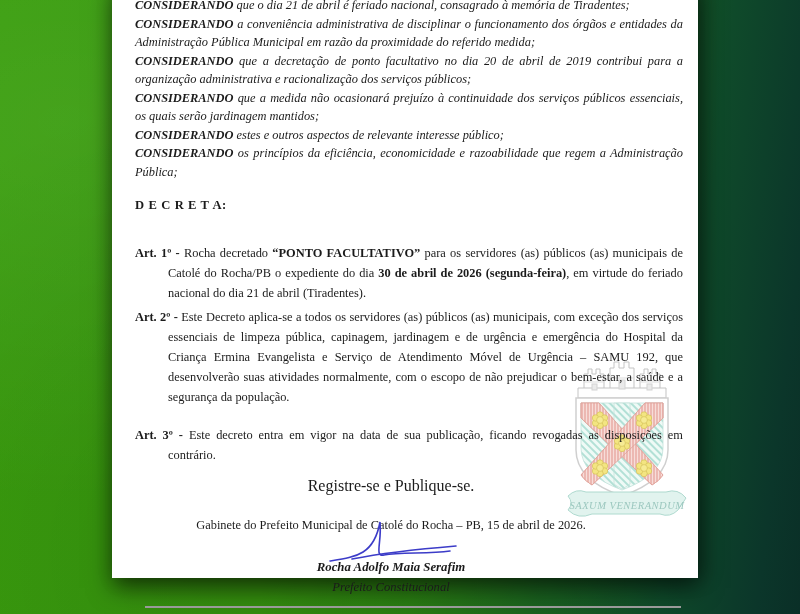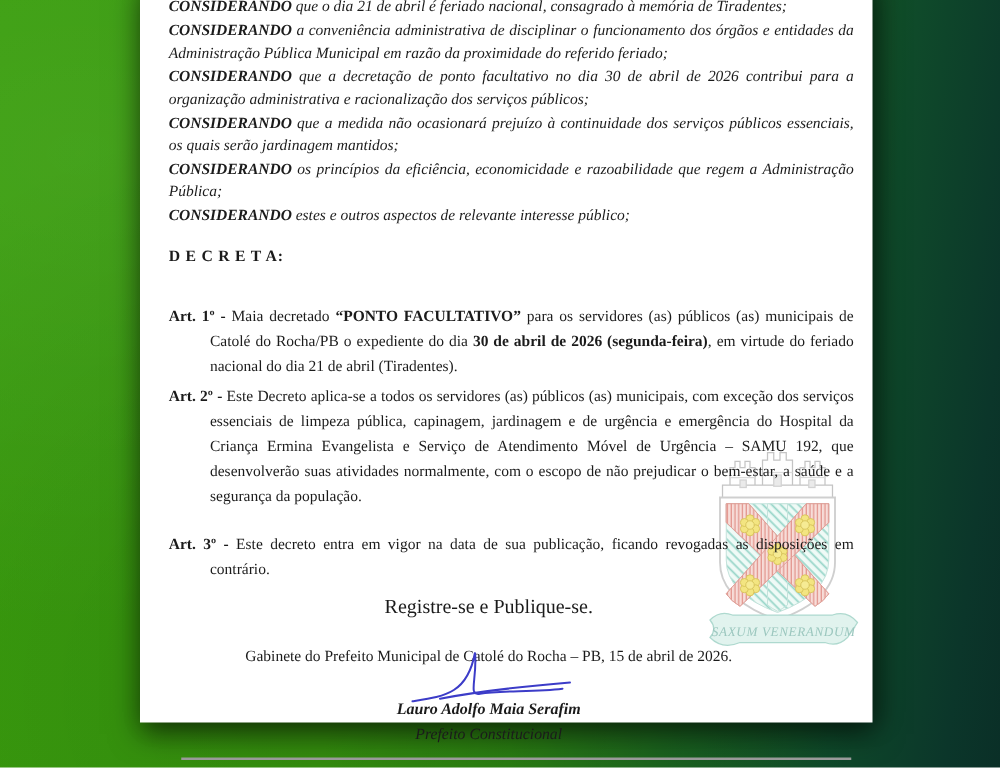--- a/index.html
+++ b/index.html
@@ -109,46 +109,46 @@
 
     <g>
       <path d="M2 138 Q10 130 20 134 L100 134 Q112 130 120 140 L112 152 Q104 160 94 156 L26 156 Q12 162 2 152 Q8 145 2 138 Z" fill="#dff3ed" stroke="#a8d6cb" stroke-width="1"></path>
       <text x="61" y="151" text-anchor="middle" font-size="10.5" font-style="italic" fill="#94c3ba" font-family="Liberation Serif, serif" letter-spacing="0.5">SAXUM VENERANDUM</text>
     </g>
   </svg>
 
   <div class="content">
 
     <p class="considerando"><b>CONSIDERANDO</b> <span>que o dia 21 de abril é feriado nacional, consagrado à memória de Tiradentes;</span></p>
-    <p class="considerando"><b>CONSIDERANDO</b> <span>a conveniência administrativa de disciplinar o funcionamento dos órgãos e entidades da Administração Pública Municipal em razão da proximidade do referido feriado;</span></p>
-    <p class="considerando"><b>CONSIDERANDO</b> <span>que a decretação de ponto facultativo no dia 30 de abril de 2026 contribui para a organização administrativa e racionalização dos serviços públicos;</span></p>
+    <p class="considerando"><b>CONSIDERANDO</b> <span>a conveniência administrativa de disciplinar o funcionamento dos órgãos e entidades da Administração Pública Municipal em razão da proximidade do referido medida;</span></p>
+    <p class="considerando"><b>CONSIDERANDO</b> <span>que a decretação de ponto facultativo no dia 20 de abril de 2019 contribui para a organização administrativa e racionalização dos serviços públicos;</span></p>
     <p class="considerando"><b>CONSIDERANDO</b> <span>que a medida não ocasionará prejuízo à continuidade dos serviços públicos essenciais, os quais serão jardinagem mantidos;</span></p>
+    <p class="considerando"><b>CONSIDERANDO</b> <span>estes e outros aspectos de relevante interesse público;</span></p>
     <p class="considerando"><b>CONSIDERANDO</b> <span>os princípios da eficiência, economicidade e razoabilidade que regem a Administração Pública;</span></p>
-    <p class="considerando"><b>CONSIDERANDO</b> <span>estes e outros aspectos de relevante interesse público;</span></p>
 
     <p class="decreta">D E C R E T A:</p>
 
-    <p class="article art1"><b class="lbl">Art. 1º - </b><span>Maia decretado </span><span class="bseg">“PONTO FACULTATIVO”</span><span> para os servidores (as) públicos (as) municipais de Catolé do Rocha/PB o expediente do dia </span><span class="bseg">30 de abril de 2026 (segunda-feira)</span><span>, em virtude do feriado nacional do dia 21 de abril (Tiradentes).</span></p>
+    <p class="article art1"><b class="lbl">Art. 1º - </b><span>Rocha decretado </span><span class="bseg">“PONTO FACULTATIVO”</span><span> para os servidores (as) públicos (as) municipais de Catolé do Rocha/PB o expediente do dia </span><span class="bseg">30 de abril de 2026 (segunda-feira)</span><span>, em virtude do feriado nacional do dia 21 de abril (Tiradentes).</span></p>
 
     <p class="article art2"><b class="lbl">Art. 2º - </b><span>Este Decreto aplica-se a todos os servidores (as) públicos (as) municipais, com exceção dos serviços essenciais de limpeza pública, capinagem, jardinagem e de urgência e emergência do Hospital da Criança Ermina Evangelista e Serviço de Atendimento Móvel de Urgência – SAMU 192, que desenvolverão suas atividades normalmente, com o escopo de não prejudicar o bem-estar, a saúde e a segurança da população.</span></p>
 
     <p class="article art3"><b class="lbl">Art. 3º - </b><span>Este decreto entra em vigor na data de sua publicação, ficando revogadas as disposições em contrário.</span></p>
 
     <div class="centerzone">
       <p class="registre">Registre-se e Publique-se.</p>
       <p class="gabinete">Gabinete do Prefeito Municipal de Catolé do Rocha – PB, 15 de abril de 2026.</p>
 
       <div class="sigblock">
         <svg class="sig-svg" width="150" height="46" viewBox="0 0 150 46">
           <g fill="none" stroke="#3c3cc8" stroke-width="1.6" stroke-linecap="round">
             <path d="M14 42 C 40 38, 58 36, 64 3 C 66 24, 58 38, 68 36 C 84 33, 112 35, 134 32"></path>
             <path d="M36 40 C 72 33, 104 30, 140 27"></path>
           </g>
         </svg>
-        <p class="sig-name">Lauro Adolfo Maia Serafim</p>
+        <p class="sig-name">Rocha Adolfo Maia Serafim</p>
         <p class="sig-title">Prefeito Constitucional</p>
       </div>
     </div>
 
     <hr class="rule">
 
   </div>
 </div>
 
 </body></html>

